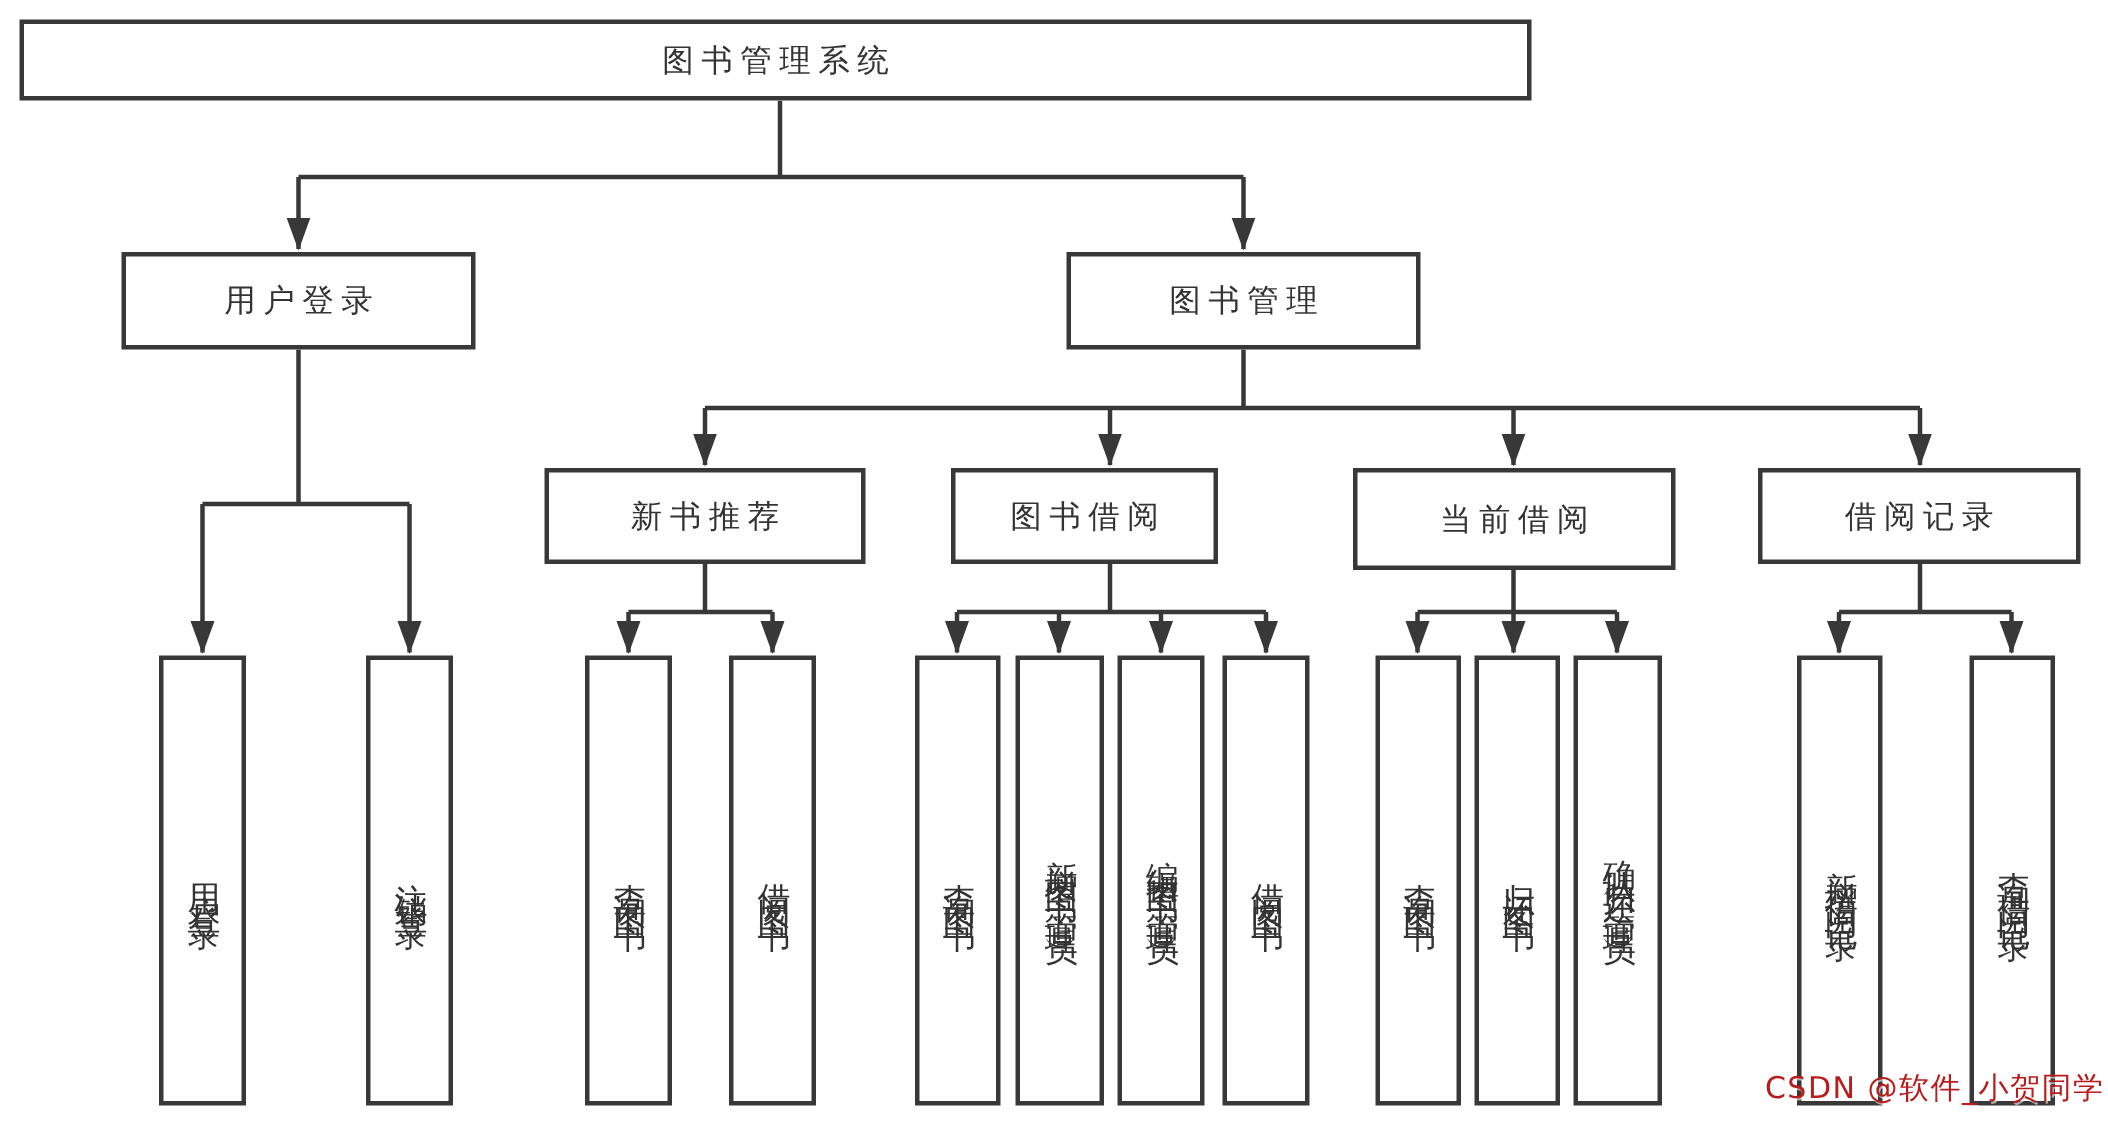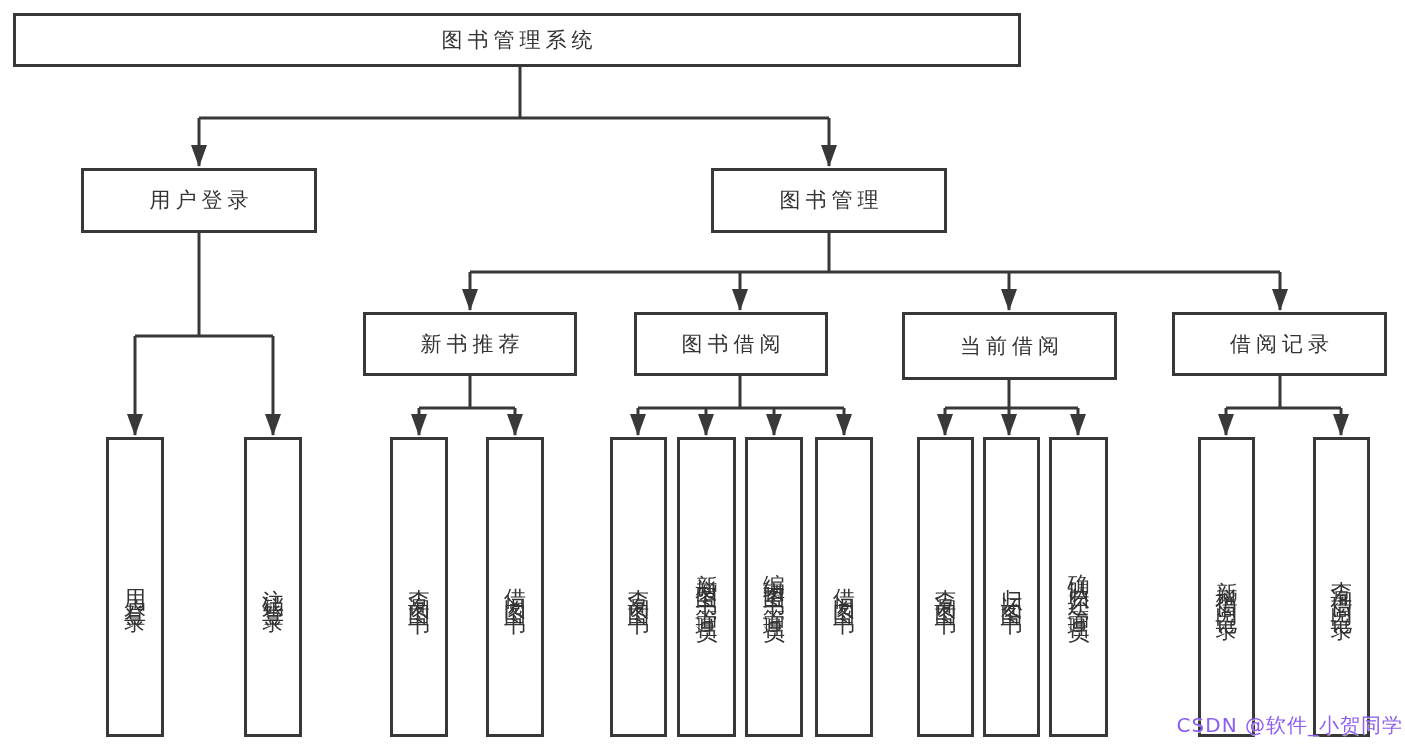--- a/index.html
+++ b/index.html
@@ -51,21 +51,21 @@
   }
   .vnode.tight .vtext {
     letter-spacing: 7px;
   }
   .watermark {
     position: absolute;
     right: 2px;
     top: 712px;
     font-size: 20px;
     letter-spacing: 1px;
-    color: #8b5cf6;
+    color: #b91c1c;
     text-shadow: 1px 1px 0 rgba(255,255,255,0.6);
     white-space: nowrap;
     z-index: 10;
     margin-left: 23px;
   }
 </style>
 </head>
 <body>
 
 <div class="stage">
@@ -112,21 +112,21 @@
       <line x1="1341" y1="408" x2="1341" y2="435" marker-end="url(#arrow)"></line>
     </g>
   </svg>
 
   <div class="node hnode" style="left:13px; top:13px; width:1008px; height:54px;">图书管理系统</div>
 
   <div class="node hnode" style="left:81px; top:168px; width:236px; height:65px;">用户登录</div>
   <div class="node hnode" style="left:363px; top:312px; width:214px; height:64px;">新书推荐</div>
 
   <div class="node hnode" style="left:711px; top:168px; width:236px; height:65px;">图书管理</div>
-  <div class="node hnode" style="left:634px; top:312px; width:194px; height:64px;">图书借阅</div>
+  <div class="node hnode" style="left:634px; top:312px; width:178px; height:64px;">图书借阅</div>
   <div class="node hnode" style="left:902px; top:312px; width:215px; height:68px;">当前借阅</div>
   <div class="node hnode" style="left:1172px; top:312px; width:215px; height:64px;">借阅记录</div>
 
   <div class="node vnode" style="left:106px; top:437px; width:58px; height:300px;">
     <span class="vtext">用户登录</span>
   </div>
   <div class="node vnode" style="left:244px; top:437px; width:58px; height:300px;">
     <span class="vtext">注销登录</span>
   </div>
 

